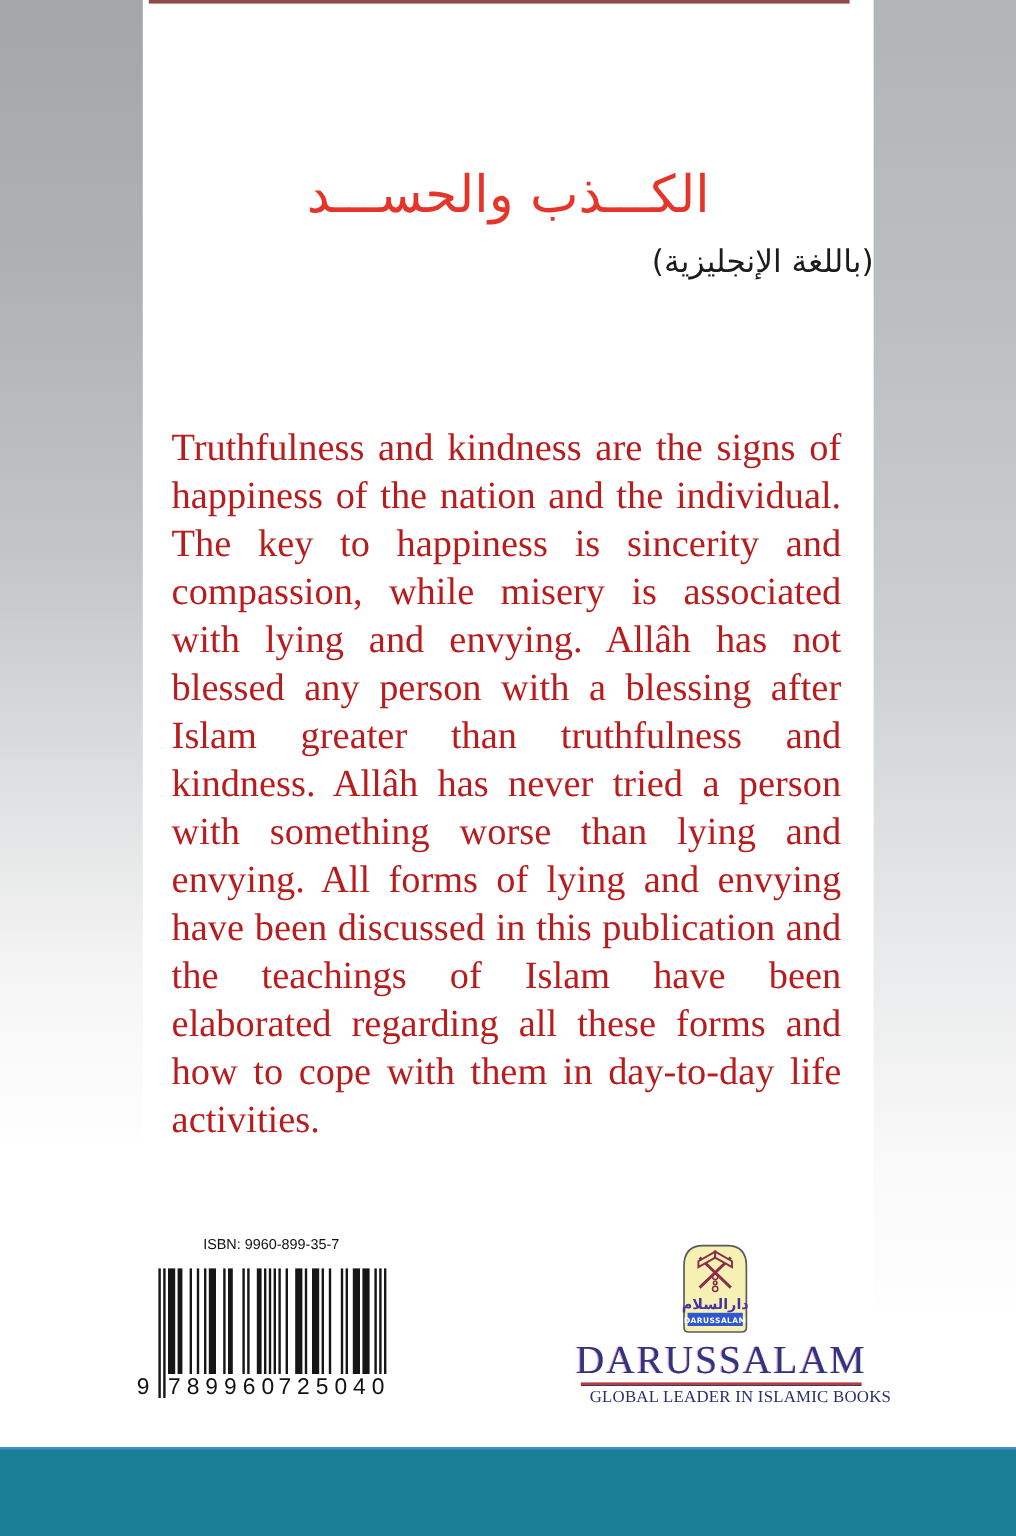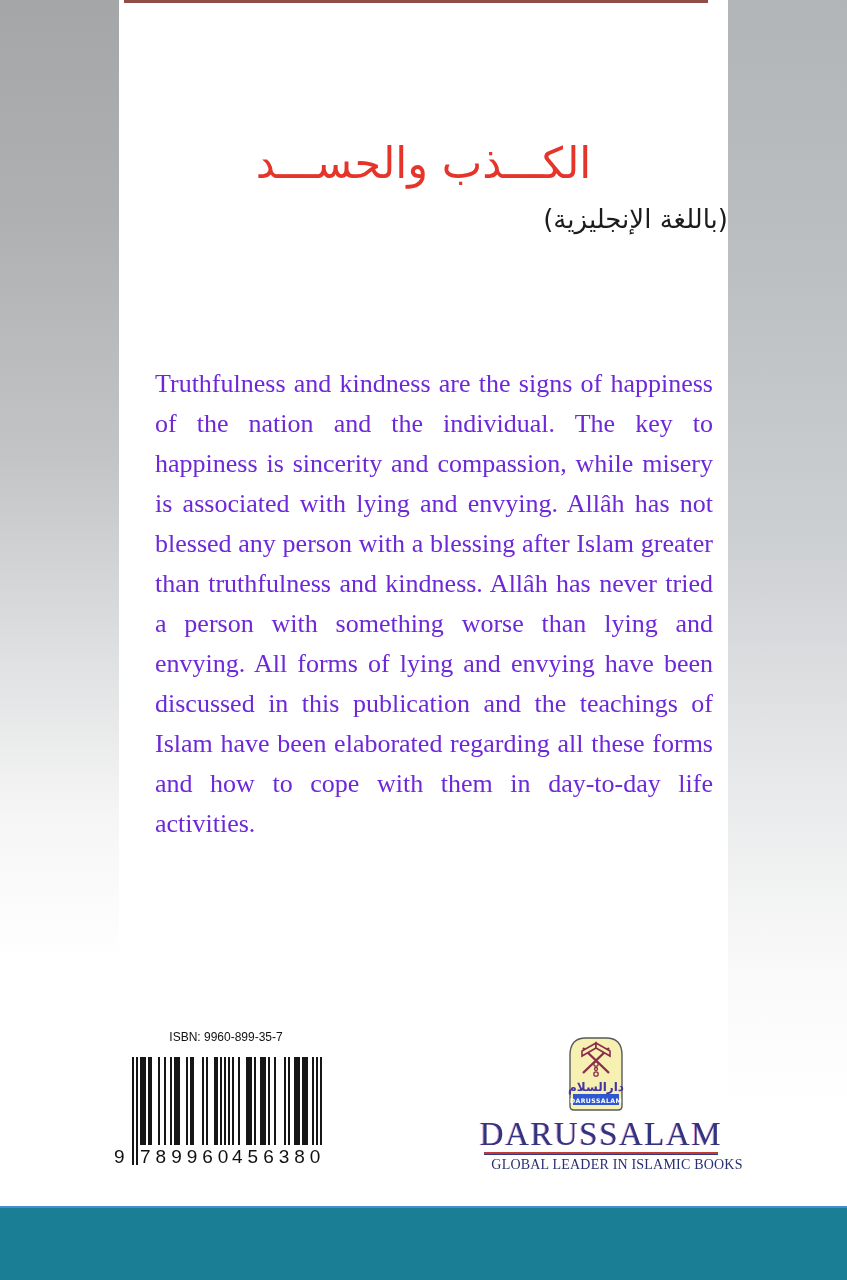--- a/index.html
+++ b/index.html
@@ -30,22 +30,22 @@
     font-family:"DejaVu Sans",sans-serif;font-weight:normal;font-size:43px;
     letter-spacing:0px;
   }
   .arabic-subtitle{
     position:absolute;left:119px;top:204px;width:609px;
     direction:rtl;
     font-family:"DejaVu Sans",sans-serif;font-size:26px;color:#1c1c1c;
   }
   .description{
     position:absolute;left:143px;top:352px;width:558px;
-    font-family:"Liberation Serif",serif;font-size:26px;line-height:40px;
-    color:#6d28d9;text-align:justify;margin:12px;
+    font-family:"Liberation Serif",serif;font-size:32px;line-height:40px;
+    color:#b91c1c;text-align:justify;margin:0;
   }
   
   .isbn-label{
     position:absolute;left:126px;top:1030px;width:200px;text-align:center;
     font-family:"Liberation Sans",sans-serif;font-size:12px;color:#101010;
   }
   .barcode{
     position:absolute;left:132px;top:1057px;width:190px;height:112px;
   }
   .barcode .bar{position:absolute;top:0;height:90px;background:#161616;}
@@ -125,21 +125,21 @@
       <div class="bar" style="left: 152px; width: 2px;"></div>
       <div class="bar" style="left: 156px; width: 2px;"></div>
       <div class="bar" style="left: 162px; width: 6px;"></div>
       <div class="bar" style="left: 170px; width: 6px;"></div>
       <div class="bar" style="left: 180px; width: 2px;"></div>
       <div class="bar tall" style="left: 184px; width: 2px;"></div>
       <div class="bar tall" style="left: 188px; width: 2px;"></div>
     </div>
   <div class="bc-digit bc-lead">9</div>
   <div class="bc-digit bc-left">789960</div>
-  <div class="bc-digit bc-right">456380</div>
+  <div class="bc-digit bc-right">725040</div>
 </div>
 
 <svg class="badge" viewBox="0 0 60 78">
   <path d="M4,20 Q4,3 20,3 L40,3 Q56,3 56,20 L56,71 Q56,75 52,75 L8,75 Q4,75 4,71 Z" fill="#f6f0b2" stroke="#5a5a5a" stroke-width="1.4"></path>
   <g stroke="#8a2d4a" fill="none" stroke-width="2.4">
     <path d="M17,13 L43,38 M43,13 L17,38"></path>
     <path d="M30,8 L16,16 L16,21 L30,13 Z" fill="#f6f0b2" stroke-width="1.6"></path>
     <path d="M30,8 L44,16 L44,21 L30,13 Z" fill="#f6f0b2" stroke-width="1.6"></path>
     <circle cx="30" cy="29" r="2.2" stroke-width="1.3"></circle>
     <circle cx="30" cy="34" r="1.5" stroke-width="1.3"></circle>

